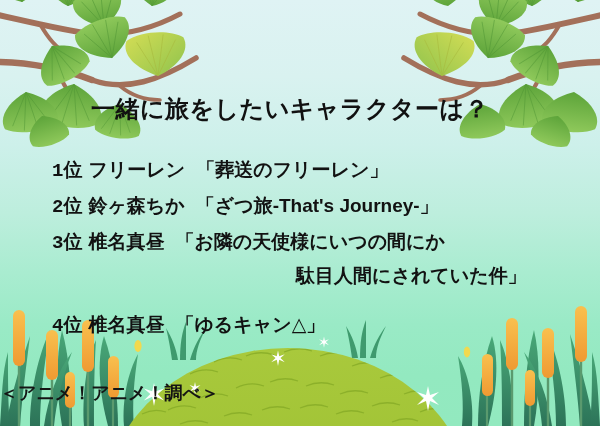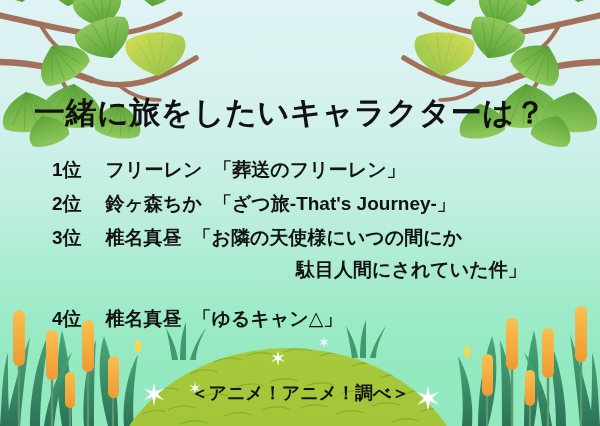--- a/index.html
+++ b/index.html
@@ -33,21 +33,21 @@
     height: 426px;
     pointer-events: none;
   }
   
   #title {
     position: absolute;
     left: 0;
     top: 96px;
     width: 580px;
     text-align: center;
-    font-size: 31px;
+    font-size: 24px;
     font-weight: 700;
     letter-spacing: 0.5px;
     color: #111111;
     line-height: 1.1;
     white-space: nowrap;
     z-index: 20;
   }
   
   #ranking {
     position: absolute;
@@ -57,39 +57,38 @@
     z-index: 20;
   }
   .rank-line {
     font-size: 19px;
     font-weight: 700;
     color: #121212;
     white-space: nowrap;
     line-height: 1.0;
     margin-bottom: 15px;
   }
-  .rank-line .rk { margin-right: 24px; }
+  .rank-line .rk { margin-right: 6px; font-family: Liberation Mono, monospace; }
   .rank-line .nm { margin-right: 11px; }
   .rank-cont {
     font-size: 19px;
     font-weight: 700;
     color: #121212;
     white-space: nowrap;
     line-height: 1.0;
     margin-bottom: 30px;
     padding-left: 244px;
   }
   #r3 { margin-bottom: 13px; }
   
   #credit {
     position: absolute;
     left: 0;
     top: 381px;
     width: 600px;
-    text-align: center;
     font-size: 18px;
     font-weight: 700;
     color: #141414;
     white-space: nowrap;
     z-index: 22;
   }
 </style>
 </head>
 <body>
 

